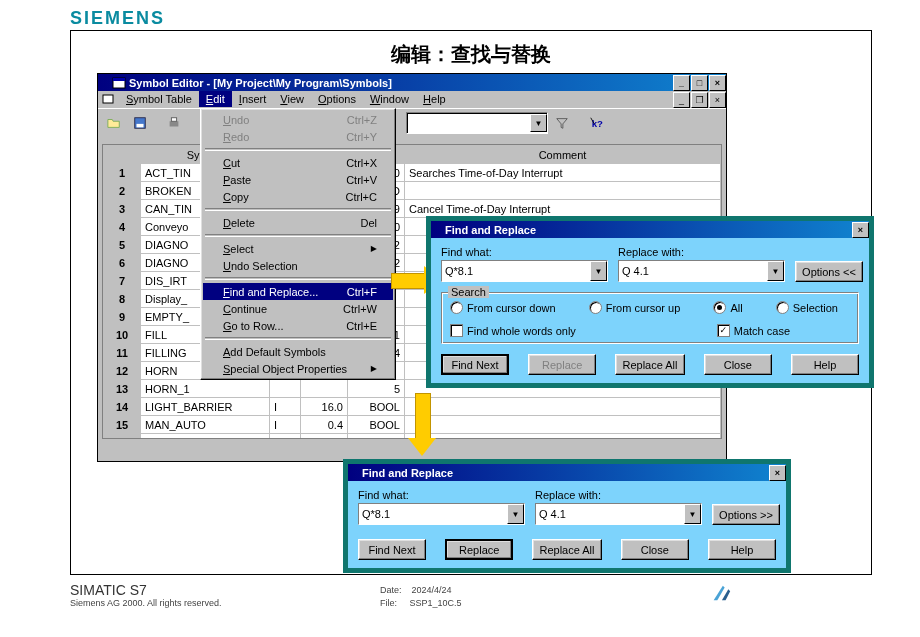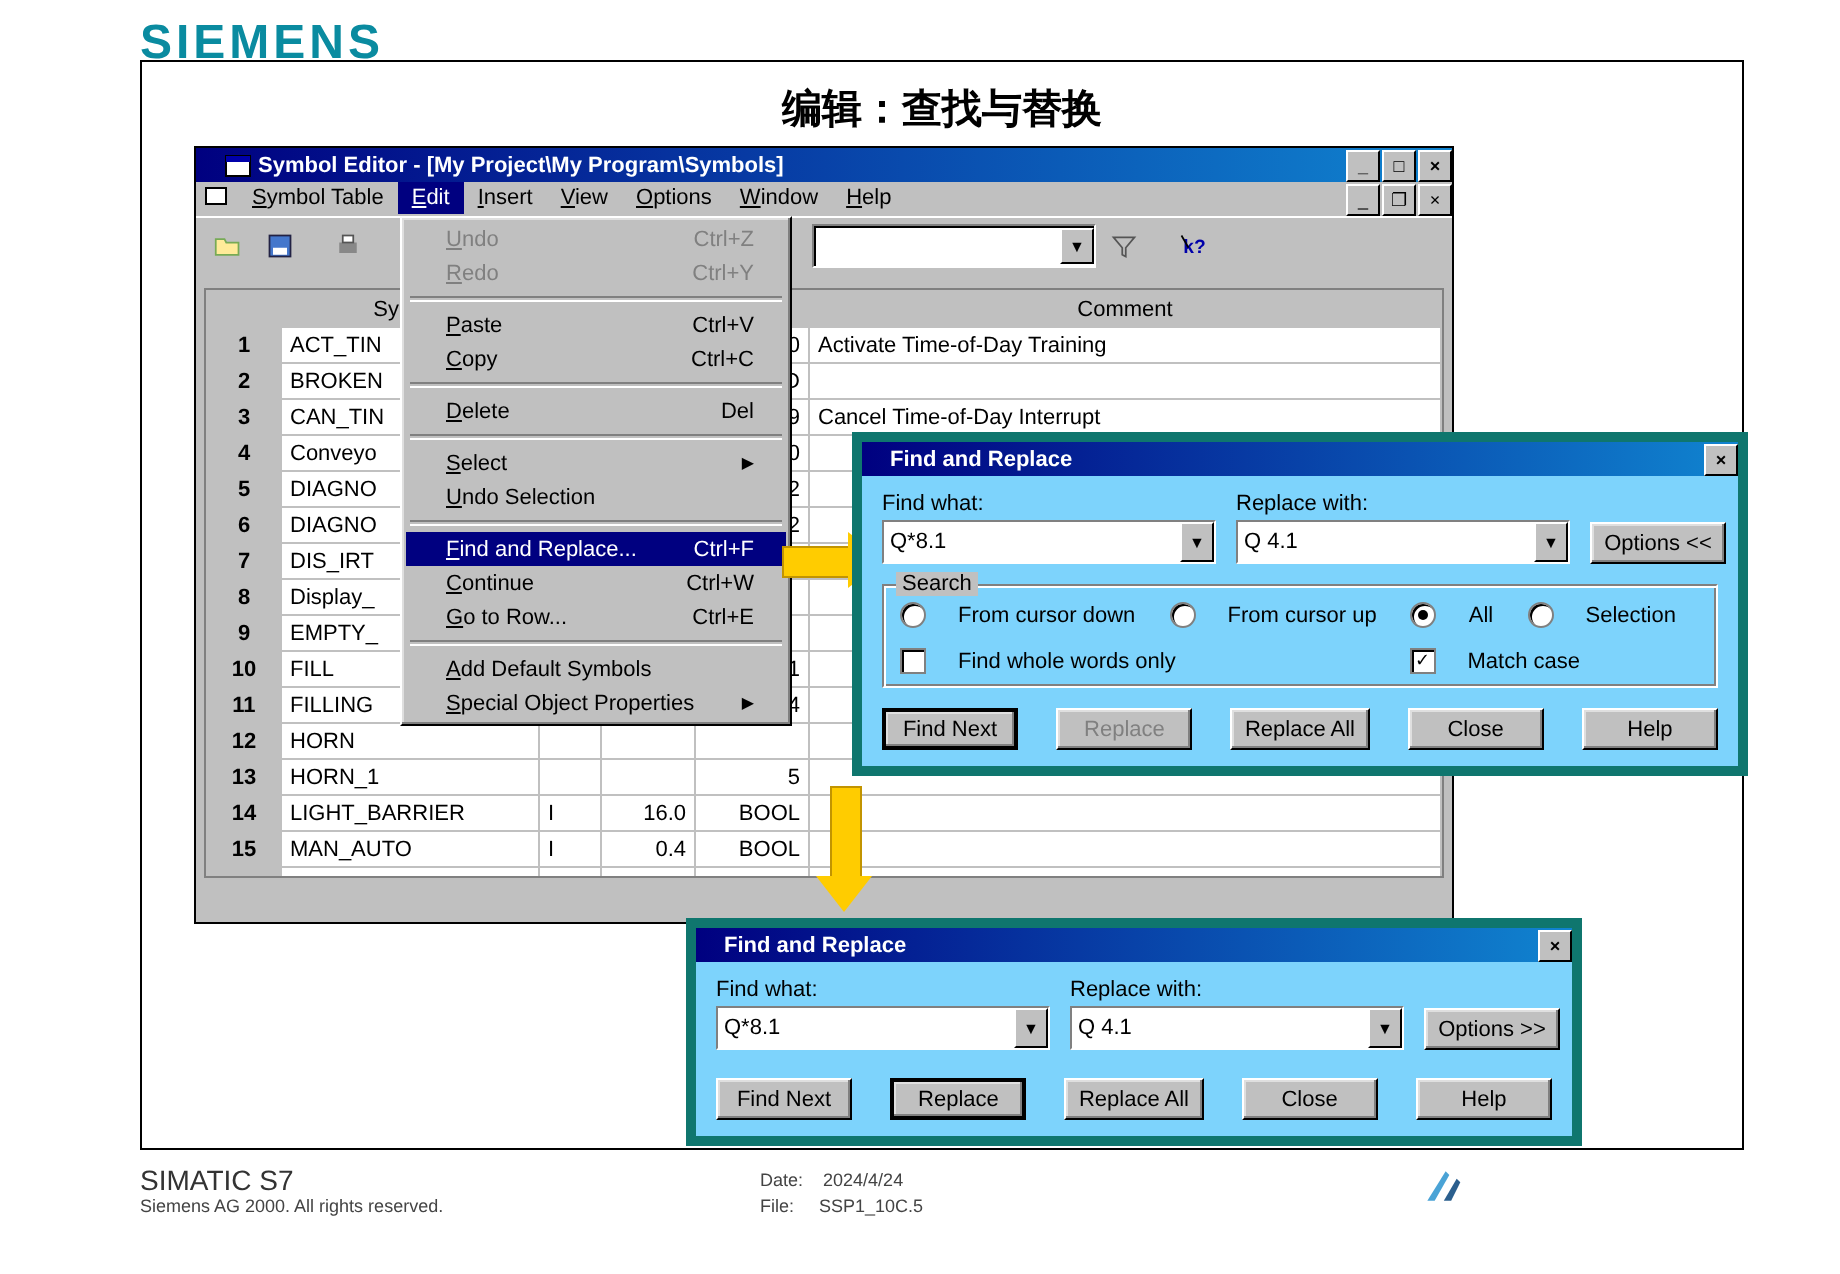--- a/index.html
+++ b/index.html
@@ -1,17 +1,17 @@
 <!DOCTYPE html>
 <html><head>
 <meta charset="utf-8">
 <style>
   html,body{margin:0;padding:0;font-family:"Microsoft Sans Serif","Tahoma",sans-serif;font-size:11px;color:#000;background:#fff;width:920px;height:637px;overflow:hidden}
   .page{position:relative;width:920px;height:637px}
-  .brand{position:absolute;left:70px;top:8px;font-family:Arial,sans-serif;font-size:24px;font-weight:700;letter-spacing:2px;color:#0a8ba0}
+  .brand{position:absolute;left:70px;top:8px;font-family:Arial,sans-serif;font-size:18px;font-weight:700;letter-spacing:2px;color:#0a8ba0}
   .slide-frame{position:absolute;left:70px;top:30px;width:800px;height:543px;border:1px solid #000;background:#fff}
   .slide-title{position:absolute;left:0;top:10px;width:100%;text-align:center;font-size:20px;font-weight:700;font-family:"SimHei","Microsoft YaHei",sans-serif}
   
   .footer{position:absolute;left:70px;top:582px;width:800px;font-family:Arial,sans-serif}
   .footer .prod{font-size:14px;color:#333}
   .footer .copy{font-size:9px;color:#444}
   .footer .mid{position:absolute;left:310px;top:2px;font-size:9px;color:#444;line-height:13px}
   .footer .right{position:absolute;right:0;top:0;text-align:right;font-size:10px;color:#333;line-height:12px}
   .footer .logo{position:absolute;left:640px;top:0;width:22px;height:22px}
   
@@ -53,21 +53,21 @@
   .dlg .body{padding:8px 10px;font-size:11px}
   .lbl{display:block;margin-bottom:2px}
   .combo{display:flex;height:20px;background:#fff;border:1px solid #808080;border-right-color:#fff;border-bottom-color:#fff;box-shadow:inset 1px 1px #000}
   .combo input{border:0;outline:0;flex:1;padding:0 3px;font-size:11px;font-family:inherit;background:#fff}
   .combo .dd{width:15px;background:#c0c0c0;border:1px solid #fff;border-right-color:#000;border-bottom-color:#000;display:flex;align-items:center;justify-content:center;font-size:8px}
   .btn{height:21px;min-width:68px;background:#c0c0c0;border:1px solid #fff;border-right-color:#000;border-bottom-color:#000;box-shadow:inset -1px -1px #808080,inset 1px 1px #dfdfdf;font-size:11px;font-family:inherit;padding:0 6px}
   .btn.def{border:2px solid #000}
   .btn.dis{color:#808080}
   .group{border:1px solid #808080;border-right-color:#fff;border-bottom-color:#fff;box-shadow:1px 1px #fff inset,-1px -1px #808080 inset;padding:8px 8px 6px;position:relative;margin-top:4px}
   .group .glab{position:absolute;top:-7px;left:6px;background:#c0c0c0;padding:0 3px}
-  .radio,.check{display:inline-flex;align-items:center;gap:16px;margin-right:12px}
+  .radio,.check{display:inline-flex;align-items:center;gap:4px;margin-right:12px}
   .radio .r{width:11px;height:11px;border-radius:50%;background:#fff;border:1px solid #808080;box-shadow:inset 1px 1px #000;display:flex;align-items:center;justify-content:center}
   .radio .r.on::after{content:"";width:5px;height:5px;border-radius:50%;background:#000}
   .check .c{width:11px;height:11px;background:#fff;border:1px solid #808080;box-shadow:inset 1px 1px #000;display:flex;align-items:center;justify-content:center;font-size:9px;line-height:9px}
   
   .arrow-rt{position:absolute}
   .arrow-rt .shaft{position:absolute;background:#ffcc00;border:1px solid #c29400}
   .arrow-rt .head{position:absolute;width:0;height:0}
   u{text-decoration:underline}
 </style>
 </head>
@@ -167,21 +167,21 @@
           <th>Comment</th>
         </tr>
         </tbody>
             <tbody id="grid-body">
               <tr>
                 <td class="rowhdr">1</td>
                 <td>ACT_TIN</td>
                 <td></td>
                 <td class="r"></td>
                 <td class="r">30</td>
-                <td>Activate Time-of-Day Training</td>
+                <td>Searches Time-of-Day Interrupt</td>
               </tr>
               <tr>
                 <td class="rowhdr">2</td>
                 <td>BROKEN</td>
                 <td></td>
                 <td class="r"></td>
                 <td class="r">2D</td>
                 <td></td>
               </tr>
               <tr>
@@ -305,20 +305,24 @@
   <div class="menu" id="edit-menu" style="left:129px;top:77px;width:190px">
         <div class="mi dis">
           <span><u>U</u>ndo</span>
           <span class="sc">Ctrl+Z</span>
         </div>
         <div class="mi dis">
           <span><u>R</u>edo</span>
           <span class="sc">Ctrl+Y</span>
         </div>
         <div class="msep"></div>
+        <div class="mi">
+          <span><u>C</u>ut</span>
+          <span class="sc">Ctrl+X</span>
+        </div>
         <div class="mi">
           <span><u>P</u>aste</span>
           <span class="sc">Ctrl+V</span>
         </div>
         <div class="mi">
           <span><u>C</u>opy</span>
           <span class="sc">Ctrl+C</span>
         </div>
         <div class="msep"></div>
         <div class="mi">

